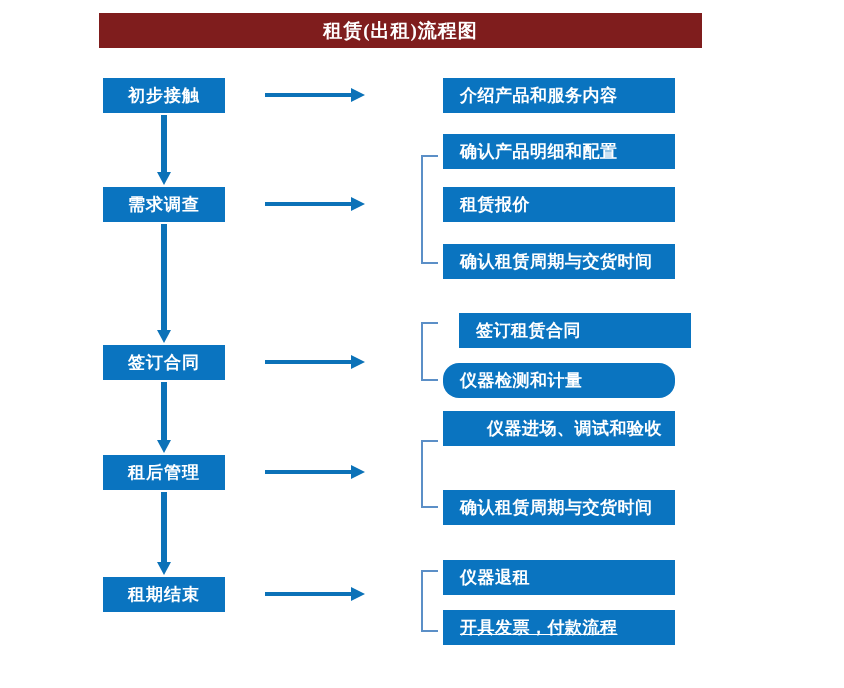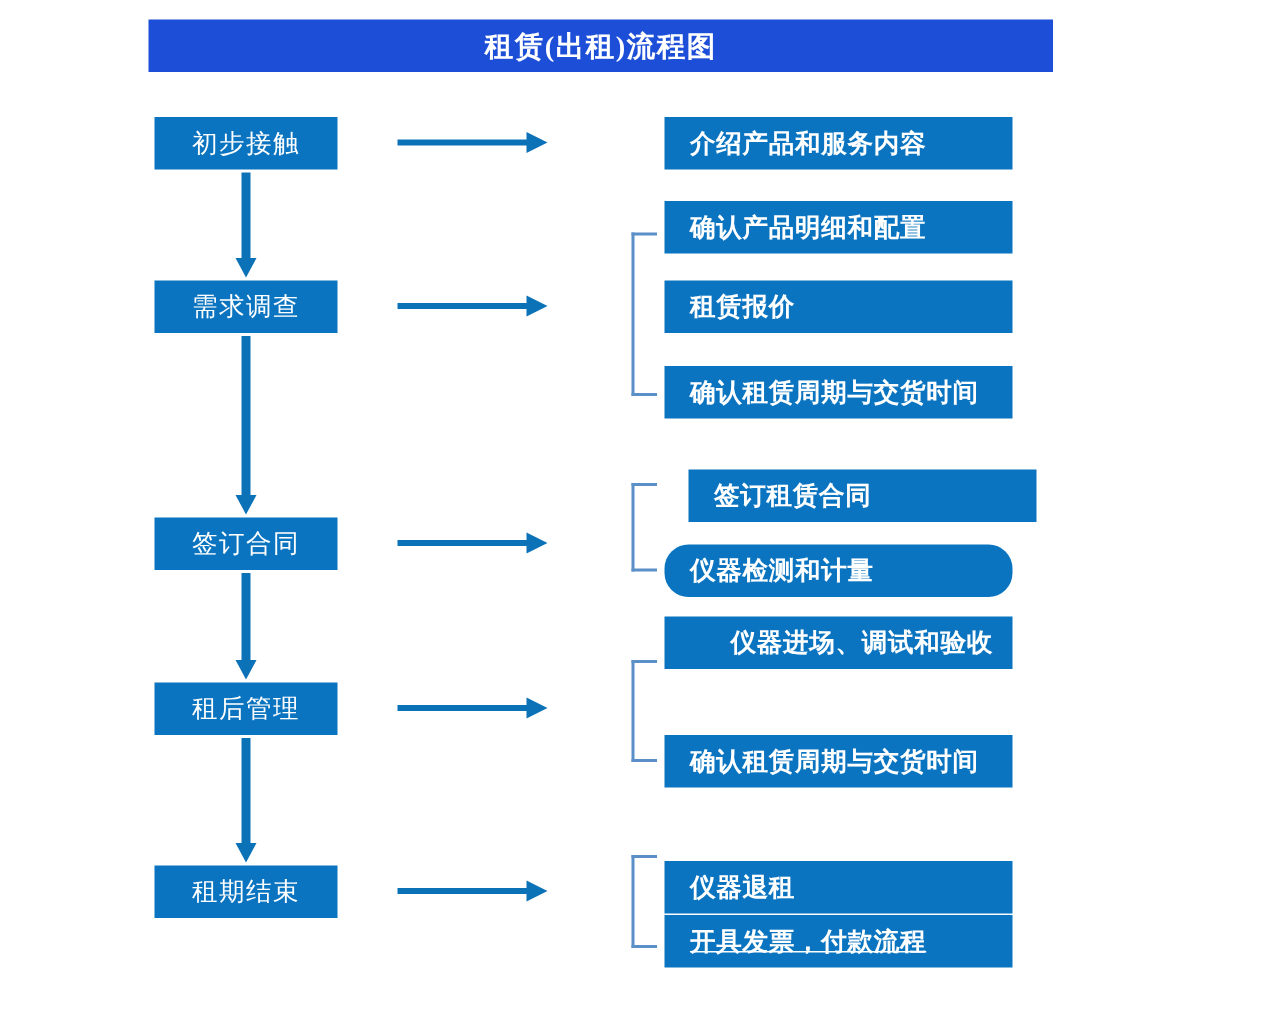--- a/index.html
+++ b/index.html
@@ -23,40 +23,40 @@
     height: 688px;
   }
 
   
   .title-bar {
     position: absolute;
     left: 99px;
     top: 13px;
     width: 603px;
     height: 35px;
-    background: #1d4ed8;
+    background: #7f1d1d;
     color: #ffffff;
     font-size: 19px;
     font-weight: bold;
     display: flex;
     align-items: center;
     justify-content: center;
     letter-spacing: 1px;
   }
 
   
   .stage-box {
     position: absolute;
     left: 103px;
     width: 122px;
     height: 35px;
     background: #0A74C0;
     color: #ffffff;
     font-size: 17px;
-    font-weight: normal;
+    font-weight: bold;
     display: flex;
     align-items: center;
     justify-content: center;
     letter-spacing: 1px;
   }
 
   
   .detail-box {
     position: absolute;
     left: 443px;
@@ -241,17 +241,17 @@
   <div class="detail-box" style="top:244px;">确认租赁周期与交货时间</div>
 
   <div class="detail-box" style="top:313px;margin-left:16px;">签订租赁合同</div>
 
   <div class="detail-box" style="top:363px;border-radius:16px;">仪器检测和计量</div>
 
   <div class="detail-box" style="top:411px;padding-left:44px;">仪器进场、调试和验收</div>
 
   <div class="detail-box" style="top:490px;">确认租赁周期与交货时间</div>
 
-  <div class="detail-box" style="top:560px;margin-top:14px;">仪器退租</div>
+  <div class="detail-box" style="top:560px;">仪器退租</div>
 
   <div class="detail-box" style="top:610px;text-decoration:underline;">开具发票，付款流程</div>
 
 </div>
 
 </body></html>

